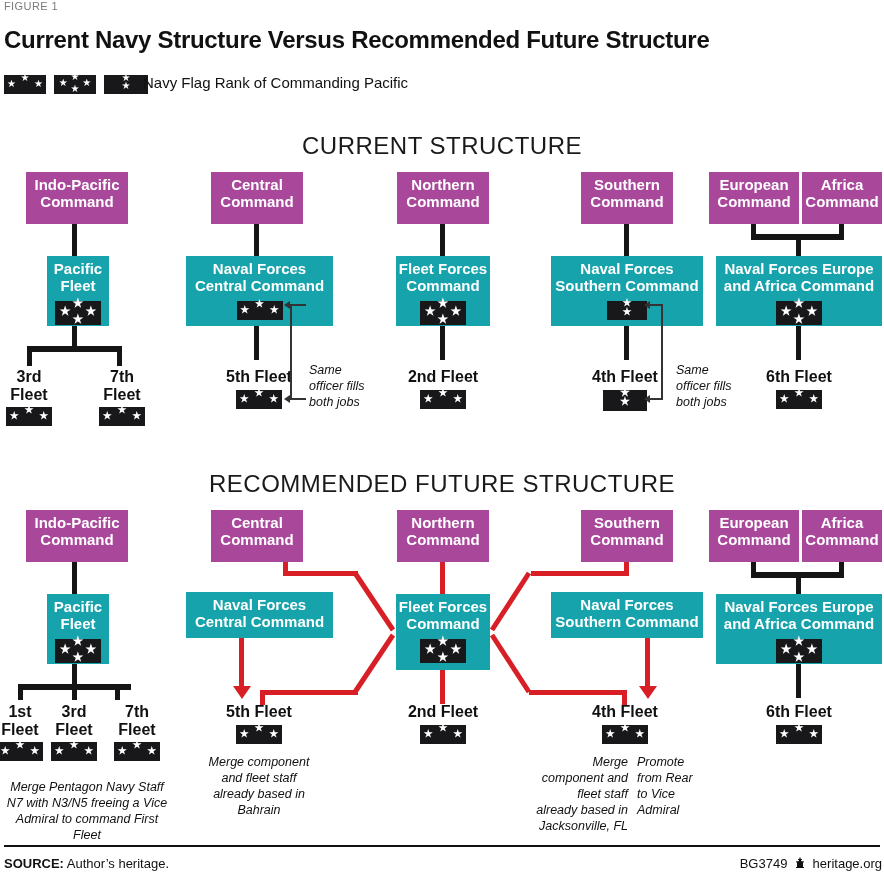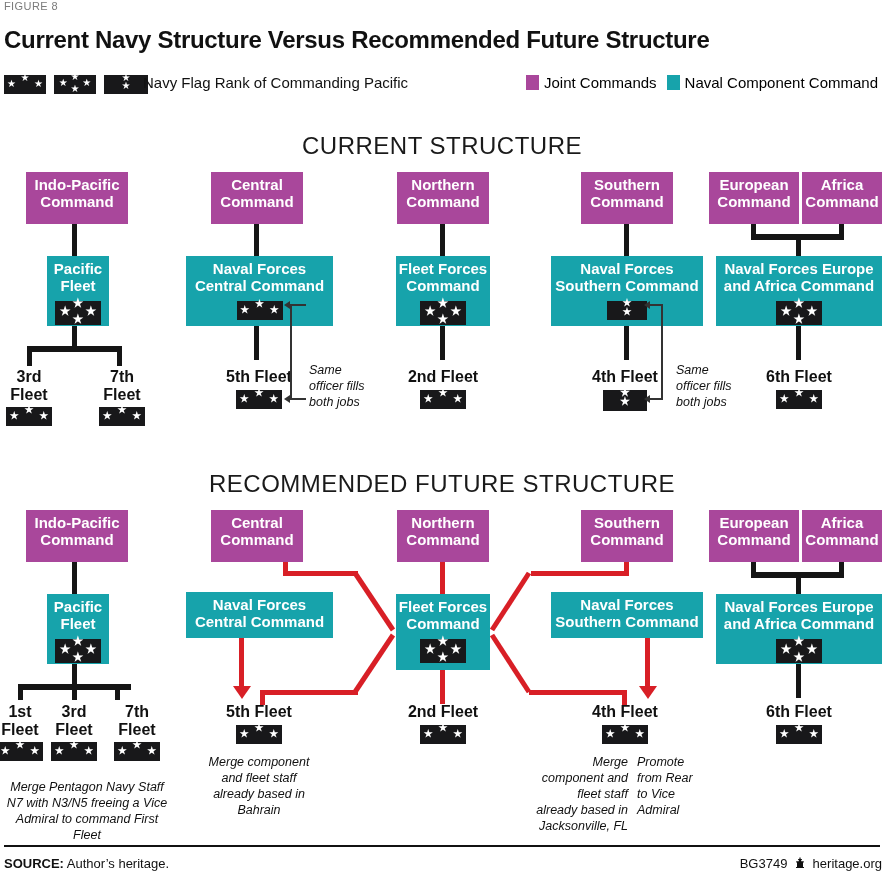--- a/index.html
+++ b/index.html
@@ -50,34 +50,30 @@
   .source{position:absolute;left:4px;top:856px;font-size:13px;color:#111;}
   .source b{font-weight:bold;}
   .cred{position:absolute;right:2px;top:856px;font-size:13px;color:#111;text-align:right;}
   .tower{display:inline-block;width:10px;height:12px;vertical-align:-1px;margin:0 4px;}
 </style>
 </head>
 <body>
 
 <div class="page">
 
-  <div class="figure-label">FIGURE 8</div>
+  <div class="figure-label">FIGURE 1</div>
   <div class="main-title">Current Navy Structure Versus Recommended Future Structure</div>
 
   <div class="legend">
     <div class="legend-badges">
       <span><span class="badge" style="width: 42px; height: 19px; background: rgb(24, 24, 26);"><span class="st" style="font-size: 10px; left: 16px; top: -2px; width: 10px;">★</span><span class="st" style="font-size: 10px; left: 2.56px; top: 4.08px; width: 10px;">★</span><span class="st" style="font-size: 10px; left: 29.44px; top: 4.08px; width: 10px;">★</span></span></span>
       <span><span class="badge" style="width: 42px; height: 19px; background: rgb(24, 24, 26);"><span class="st" style="font-size: 10px; left: 16px; top: -3.14px; width: 10px;">★</span><span class="st" style="font-size: 10px; left: 4.24px; top: 3.13px; width: 10px;">★</span><span class="st" style="font-size: 10px; left: 27.76px; top: 3.13px; width: 10px;">★</span><span class="st" style="font-size: 10px; left: 16px; top: 9.4px; width: 10px;">★</span></span></span>
       <span><span class="badge" style="width: 44px; height: 19px; background: rgb(24, 24, 26);"><span class="st" style="font-size: 10px; left: 17px; top: -2.38px; width: 10px;">★</span><span class="st" style="font-size: 10px; left: 17px; top: 5.98px; width: 10px;">★</span></span></span>
     </div>
     <div class="legend-text">Navy Flag Rank of Commanding Pacific</div>
-    <div class="legend-right">
-      <span><i class="sw" style="background: rgb(169, 71, 155);"></i><span>Joint Commands</span></span>
-      <span><i class="sw" style="background: rgb(23, 163, 171);"></i><span>Naval Component Command</span></span>
-    </div>
   </div>
 
   <div class="section-head" style="top:470px">RECOMMENDED FUTURE STRUCTURE</div>
   <div class="section-head" style="top:132px">CURRENT STRUCTURE</div>
 
   <div id="diagram">
       <div class="box joint" style="left: 26px; top: 172px; width: 102px; height: 52px;">
         <div class="lbl">Indo-Pacific</div>
         <div>Command</div>
       </div>

